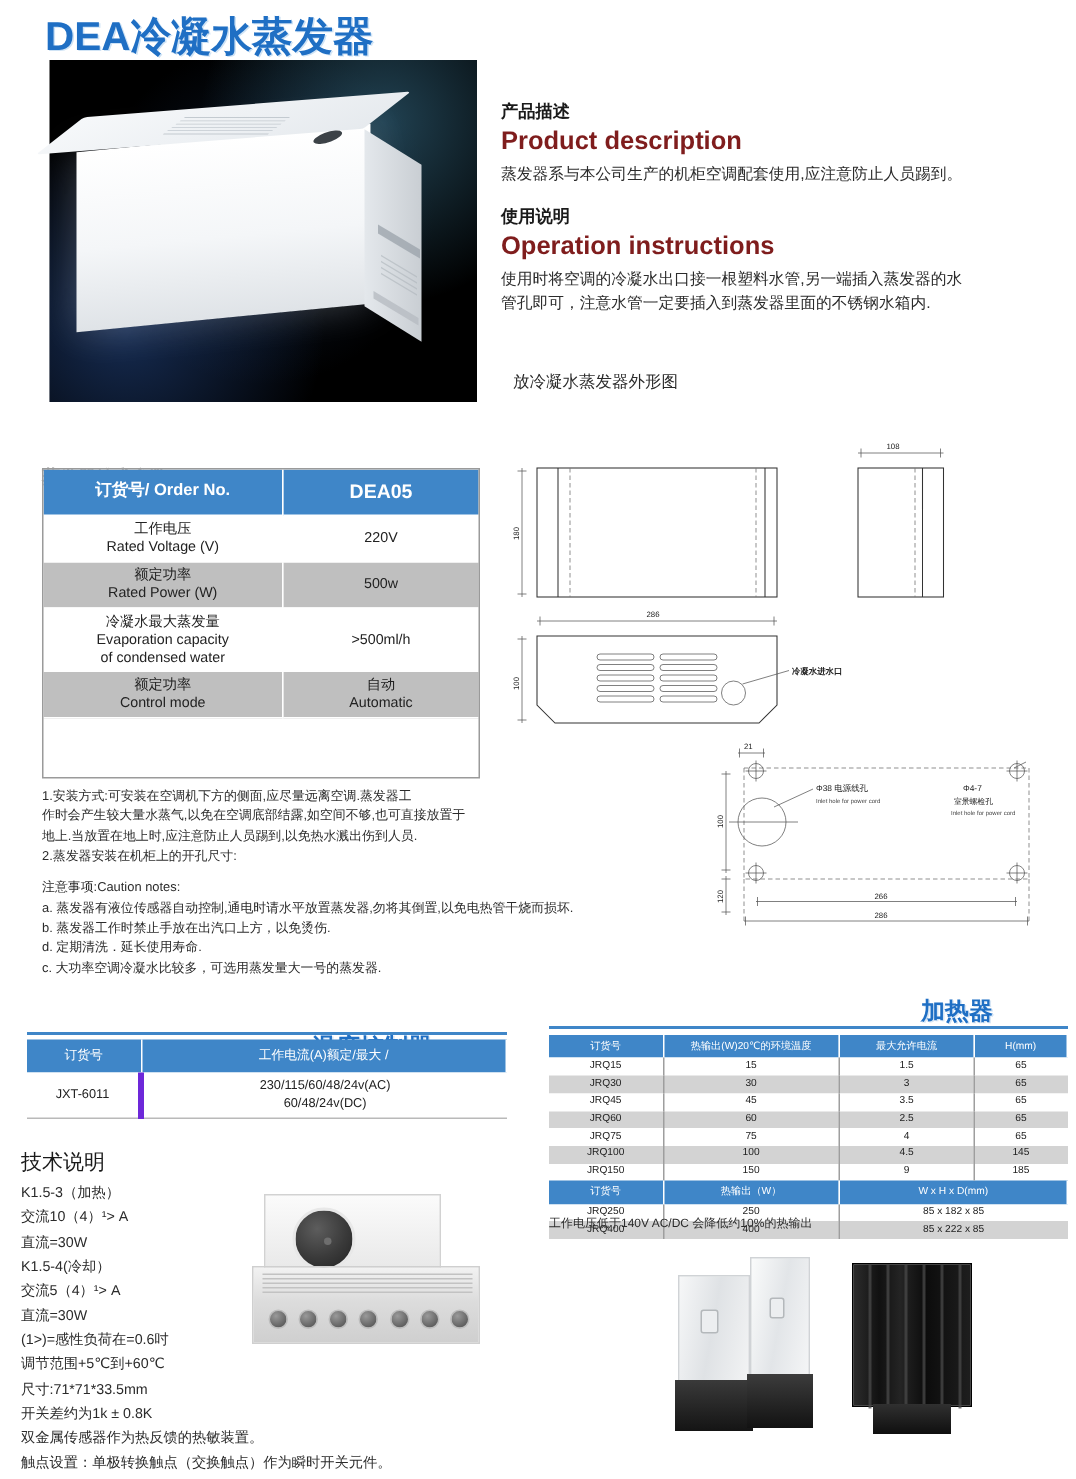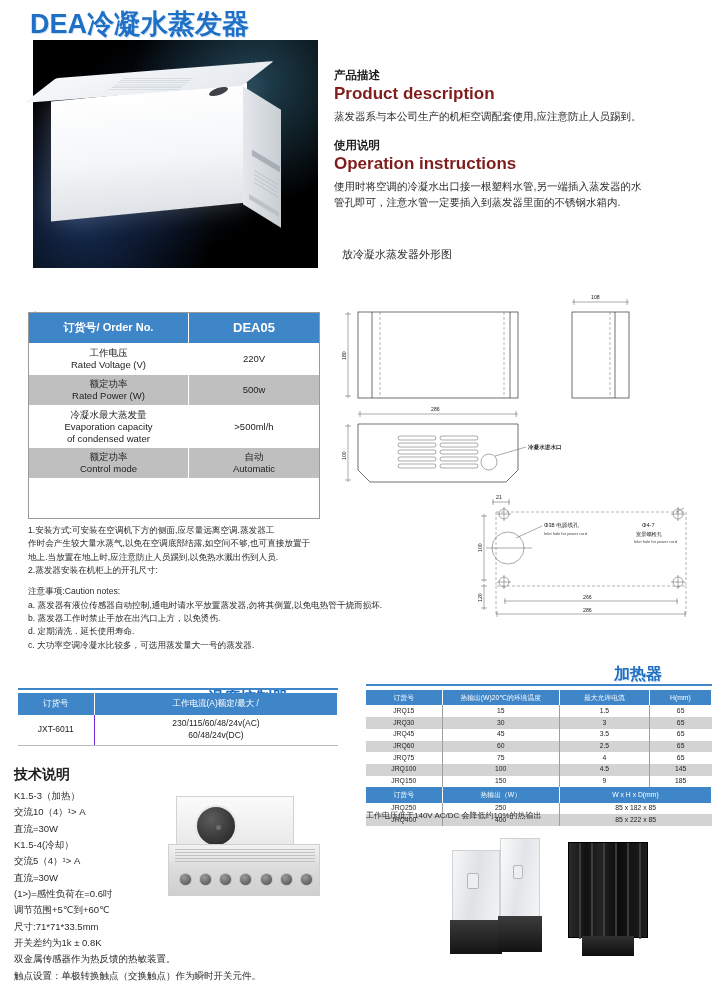--- a/index.html
+++ b/index.html
@@ -130,26 +130,26 @@
   .rule-right { position:absolute; left:366px; top:684px; width:346px; height:2px; background:#3f86c8; }
 
   
   table.temp {
     position:absolute; left:18px; top:693px; width:320px;
     border-collapse:collapse; font-size:8.5px; color:#222; table-layout:fixed;
   }
   table.temp td { text-align:center; padding:3px 2px; line-height:1.4; }
   table.temp tr.hdr td { background:#3f86c8; color:#fff; font-size:8.5px; padding:5px 2px; border-right:1px solid #fff; }
   table.temp tr.row td { background:#fff; border-bottom:1px solid #b9b9b9; }
-  table.temp td.c1 { width:76px; border-right:1px solid #6d28d9; }
+  table.temp td.c1 { width:76px; border-right:4px solid #6d28d9; }
 
   
   .tech-title {
     position:absolute; left:14px; top:766px;
-    font-size:14px; font-weight:bold; color:#1a1a1a;
+    font-size:14px; font-weight:normal; color:#1a1a1a;
   }
   .tech-body {
     position:absolute; left:14px; top:788px; width:330px;
     font-size:9.5px; color:#2b2b2b; line-height:1.72;
   }
   .tech-body .ln { white-space:nowrap; }
 
   
   .thermo {
     position:absolute; left:168px; top:792px; width:152px; height:110px;

